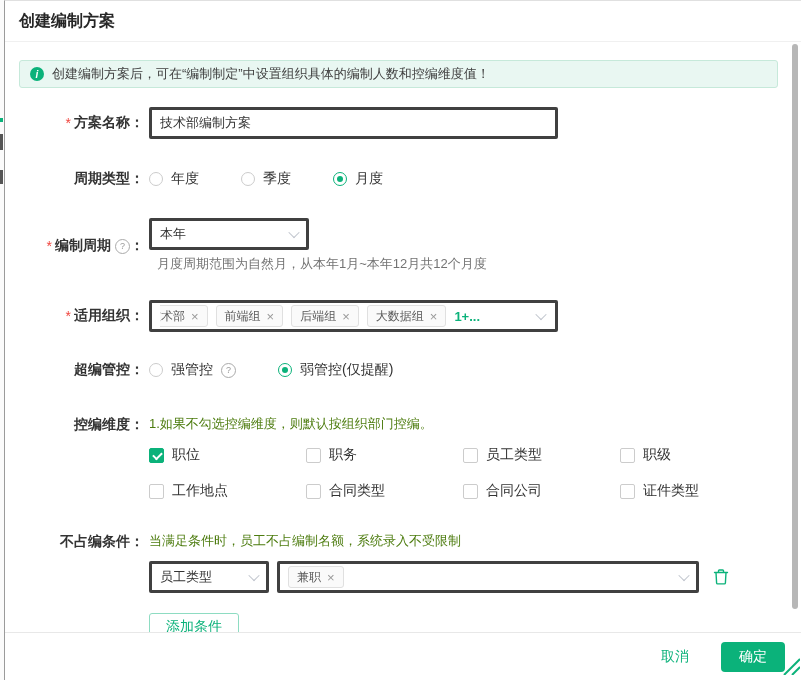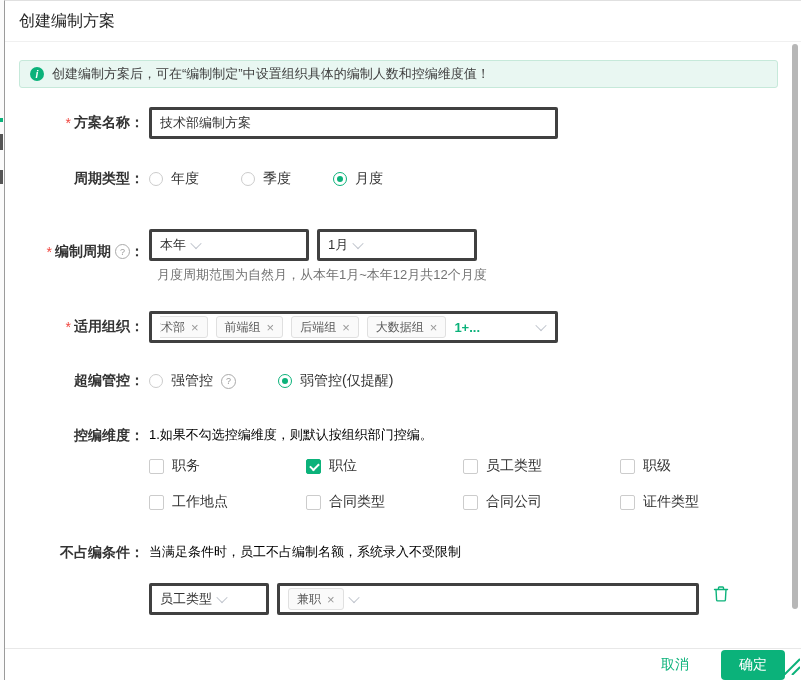--- a/index.html
+++ b/index.html
@@ -7,72 +7,72 @@
   .modal{position:absolute;left:4px;top:0;right:0;bottom:0;background:#fff;
     border-left:1px solid #9b9b9b;border-top:1px solid #e0e0e0;box-sizing:border-box;}
   
   .artifact{position:absolute;left:0;width:3px;background:#555;}
   .a1{top:118px;height:4px;background:#0bb27a;}
   .a2{top:134px;height:16px;}
   .a3{top:170px;height:14px;}
   
   .hdr{height:41px;display:flex;align-items:center;padding-left:14px;
     border-bottom:1px solid #f0f0f0;box-sizing:border-box;}
-  .hdr-title{font-size:16px;font-weight:normal;color:#262626;}
+  .hdr-title{font-size:16px;font-weight:bold;color:#262626;}
   
   .bodyarea{position:absolute;top:42px;left:0;right:0;bottom:46px;overflow:hidden;}
   .banner{margin:17px 23px 0 14px;height:28px;box-sizing:border-box;display:flex;align-items:center;
     gap:8px;background:#e9f7f2;border:1px solid #c6e9da;border-radius:3px;padding:0 10px;
     font-size:13px;color:#404040;}
   .info-ic{width:14px;height:14px;min-width:14px;border-radius:50%;background:#0bb27a;color:#fff;
     font-size:10px;font-weight:bold;display:flex;align-items:center;justify-content:center;font-style:italic;}
   
   .row{display:flex;}
   .lbl{width:139px;min-width:139px;display:flex;justify-content:flex-end;align-items:center;
     color:#333;font-weight:600;font-size:14px;}
   .lbl.top{align-items:flex-start;line-height:20px;}
   .star{color:#f0453e;margin-right:3px;font-weight:normal;}
   .content{margin-left:5px;}
   .ibox{box-sizing:border-box;height:32px;border:3px solid #404040;border-radius:2px;background:#fff;
     font-size:13px;color:#333;padding:0 8px;display:flex;align-items:center;}
   input.ibox{outline:none;font-family:inherit;}
   .chev{width:7px;height:7px;border-right:1px solid #bfc4cc;border-bottom:1px solid #bfc4cc;
     transform:rotate(45deg) translate(-1px,-1px);margin-left:6px;}
-  .selbox{margin-top:11px;}
+  .selbox{justify-content:space-between;}
   
   .radio-group{display:flex;align-items:center;gap:42px;height:28px;}
   .radio-item{display:flex;align-items:center;gap:8px;font-size:14px;color:#333;}
   .radio{width:14px;height:14px;min-width:14px;border-radius:50%;border:1px solid #ccc;background:#fff;
     box-sizing:border-box;position:relative;}
   .radio.sel{border-color:#0bb27a;}
   .radio.sel::after{content:"";position:absolute;left:3px;top:3px;right:3px;bottom:3px;
     background:#0bb27a;border-radius:50%;}
   .q-ic{width:13px;height:13px;min-width:13px;border-radius:50%;border:1px solid #aaa;color:#999;
     font-size:9px;display:inline-flex;align-items:center;justify-content:center;margin-left:4px;font-weight:normal;}
   
   .tag{display:inline-flex;align-items:center;gap:6px;height:22px;padding:0 8px;background:#fafafa;
     border:1px solid #e0e0e0;border-radius:3px;font-size:12px;color:#5a5a5a;white-space:nowrap;box-sizing:border-box;}
   .tag .x{color:#999;font-size:13px;line-height:1;}
   .tags-wrap{flex:1;display:flex;align-items:center;gap:8px;overflow:hidden;}
   .more{color:#0bb27a;font-size:13px;font-weight:600;white-space:nowrap;}
-  .helper{font-size:13px;color:#000000;line-height:20px;}
+  .helper{font-size:13px;color:#4d7c0f;line-height:20px;}
   .helper-dark{font-size:13px;color:#737373;line-height:20px;margin-top:4px;margin-left:8px;}
   
   .dim-grid{display:grid;grid-template-columns:repeat(4,157px);row-gap:18px;margin-top:12px;}
   .cb-item{display:flex;align-items:center;gap:8px;font-size:14px;color:#333;}
   .cb{width:15px;height:15px;min-width:15px;border:1px solid #ccc;border-radius:2px;background:#fff;
     box-sizing:border-box;position:relative;}
   .cb.on{background:#0bb27a;border-color:#0bb27a;}
   .cb.on::after{content:"";position:absolute;left:3px;top:3px;width:7px;height:4px;
     border-left:2px solid #fff;border-bottom:2px solid #fff;transform:rotate(-45deg);}
   
   .add-btn{width:90px;height:28px;box-sizing:border-box;border:1px solid #8edcc2;border-radius:3px;
     background:#fff;color:#0bb27a;font-size:14px;display:flex;align-items:center;justify-content:center;}
   .trash{margin-left:13px;display:flex;align-items:center;}
-  .ftr{position:absolute;left:0;right:0;bottom:0;height:32px;background:#fff;border-top:1px solid #e8e8e8;
+  .ftr{position:absolute;left:0;right:0;bottom:0;height:48px;background:#fff;border-top:1px solid #e8e8e8;
     display:flex;align-items:center;justify-content:flex-end;gap:26px;padding-right:16px;box-sizing:border-box;z-index:5;}
   .btn-cancel{color:#0bb27a;font-size:14px;background:none;border:none;font-family:inherit;cursor:pointer;}
   .btn-ok{background:#0bb27a;color:#fff;font-size:14px;height:30px;padding:0 18px;border:none;
     border-radius:4px;font-family:Liberation Serif, serif;cursor:pointer;}
   .scrollbar{position:absolute;right:3px;top:43px;width:6px;height:565px;background:#b7b7b7;
     border-radius:3px;z-index:6;}
   .resize{position:absolute;right:1px;bottom:1px;z-index:7;}
   
   .form{margin-top:19px;}
   .r-name{margin-top:0;}
@@ -143,24 +143,20 @@
           <span>编制周期</span>
           <span class="q-ic">?</span>
           <span>：</span>
         </div>
         <div class="content">
           <div style="display:flex;gap:8px;">
             <div class="ibox selbox" style="width:160px;">
               <span>本年</span>
               <span class="chev"></span>
             </div>
-            <div class="ibox selbox" style="width:160px;">
-              <span>1月</span>
-              <span class="chev"></span>
-            </div>
           </div>
           <div class="helper-dark">月度周期范围为自然月，从本年1月~本年12月共12个月度</div>
         </div>
       </div>
 
       <div class="row r-org">
         <div class="lbl">
           <span class="star">*</span>
           <span>适用组织：</span>
         </div>
@@ -208,26 +204,26 @@
       </div>
 
       <div class="row r-dims">
         <div class="lbl top">
           <span>控编维度：</span>
         </div>
         <div class="content">
           <div class="helper">1.如果不勾选控编维度，则默认按组织部门控编。</div>
           <div class="dim-grid">
             <label class="cb-item">
-              <span class="cb"></span>
-              <span>职务</span>
-            </label>
-            <label class="cb-item">
               <span class="cb on"></span>
               <span>职位</span>
+            </label>
+            <label class="cb-item">
+              <span class="cb"></span>
+              <span>职务</span>
             </label>
             <label class="cb-item">
               <span class="cb"></span>
               <span>员工类型</span>
             </label>
             <label class="cb-item">
               <span class="cb"></span>
               <span>职级</span>
             </label>
             <label class="cb-item">

